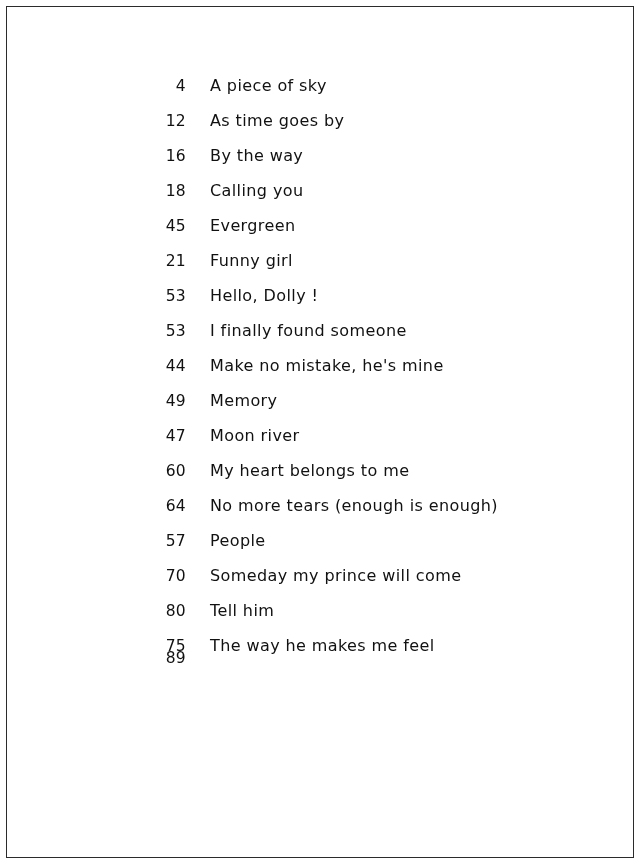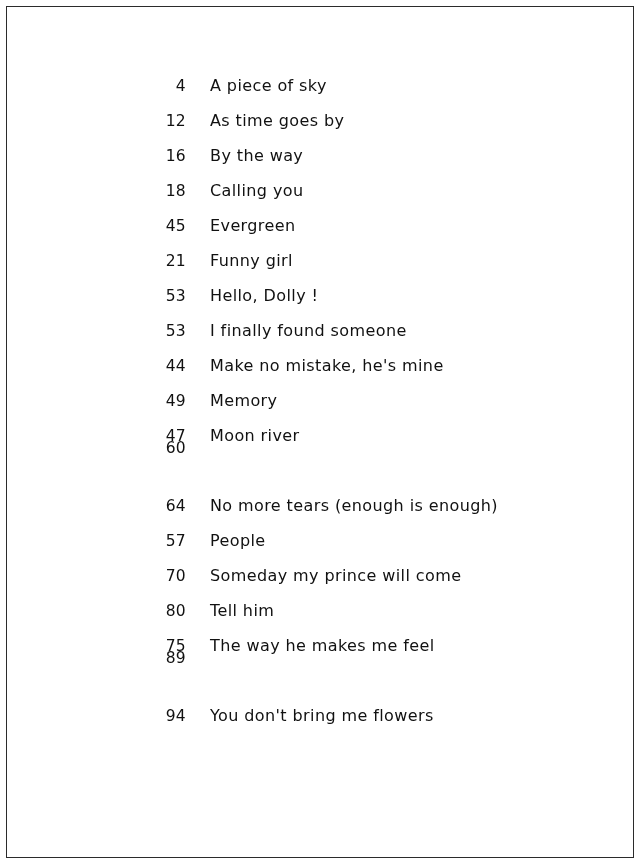--- a/index.html
+++ b/index.html
@@ -113,20 +113,21 @@
         <li class="toc-row">
           <span class="toc-page">49</span>
           <span class="toc-title">Memory</span>
         </li>
         <li class="toc-row">
           <span class="toc-page">47</span>
           <span class="toc-title">Moon river</span>
         </li>
         <li class="toc-row">
           <span class="toc-page">60</span>
+          <span class="toc-title">My heart belongs to me</span>
         </li>
         <li class="toc-row">
           <span class="toc-page">64</span>
           <span class="toc-title">No more tears (enough is enough)</span>
         </li>
         <li class="toc-row">
           <span class="toc-page">57</span>
           <span class="toc-title">People</span>
         </li>
         <li class="toc-row">
@@ -137,19 +138,15 @@
           <span class="toc-page">80</span>
           <span class="toc-title">Tell him</span>
         </li>
         <li class="toc-row">
           <span class="toc-page">75</span>
           <span class="toc-title">The way he makes me feel</span>
         </li>
         <li class="toc-row">
           <span class="toc-page">89</span>
         </li>
-        <li class="toc-row">
-          <span class="toc-page">94</span>
-          <span class="toc-title">You don't bring me flowers</span>
-        </li>
       </ul>
   </div>
 </div>
 
 </body></html>

